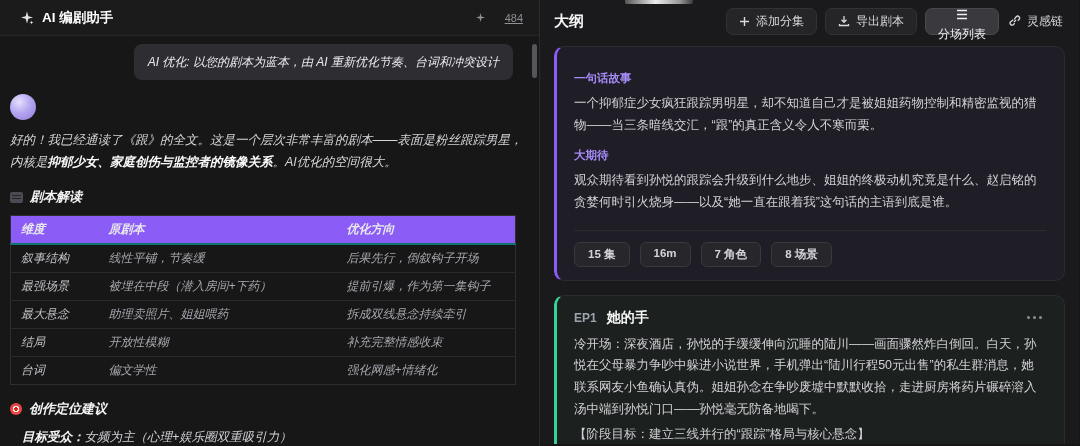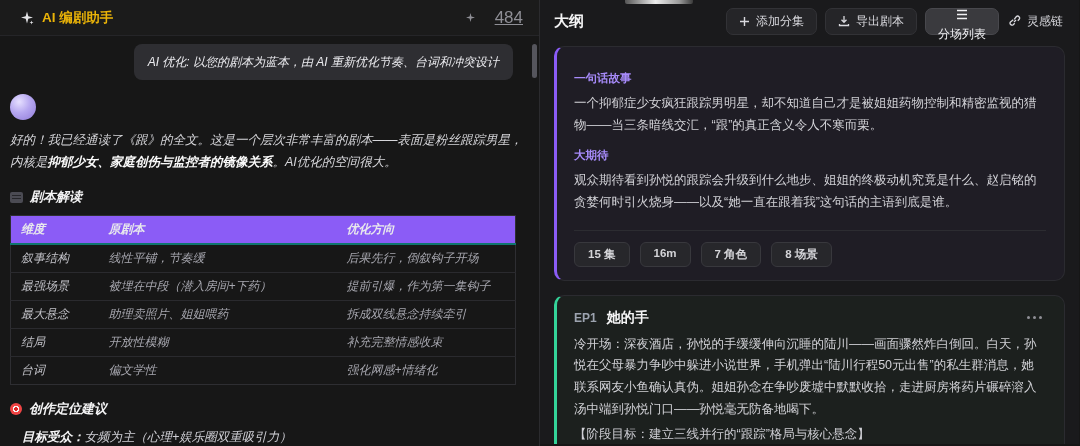--- a/index.html
+++ b/index.html
@@ -16,22 +16,22 @@
   .left-panel {
     width:540px; height:446px; position:relative;
     background:#171717; border-right:1px solid #2b2b2e;
     display:flex; flex-direction:column; overflow:hidden;
   }
   .left-header {
     height:36px; flex:0 0 36px; display:flex; align-items:center;
     justify-content:space-between; padding:0 16px 0 20px;
     background:#1b1b1b; border-bottom:1px solid #252528;
   }
-  .left-title { display:flex; align-items:center; gap:8px; font-size:13.5px; font-weight:bold; color:#eab308; }
-  .credits { display:flex; align-items:center; gap:20px; color:#8f8f96; font-size:17px;text-decoration:underline; }
+  .left-title { display:flex; align-items:center; gap:8px; font-size:13.5px; font-weight:bold; color:#ffffff; }
+  .credits { display:flex; align-items:center; gap:20px; color:#8f8f96; font-size:11px;text-decoration:underline; }
   .icon { display:inline-flex; align-items:center; justify-content:center; }
   .chat-scrollbar {
     position:absolute; right:2px; top:44px; width:5px; height:34px;
     background:#55555c; border-radius:3px;
   }
   .chat-body { padding:8px 14px 0 10px; overflow:hidden;font-style:italic; }
   .bubble-row { display:flex; justify-content:flex-end; padding-right:12px; }
   .user-bubble {
     background:#2e2e32; color:#ececf0; border-radius:8px;
     padding:9px 14px; font-size:12px; max-width:420px; line-height:1.5;

